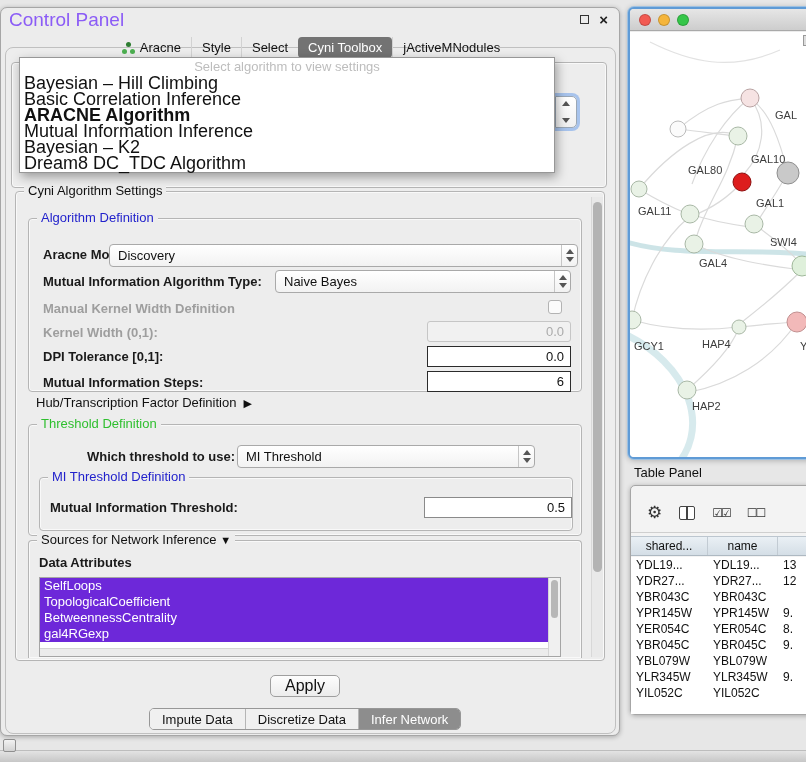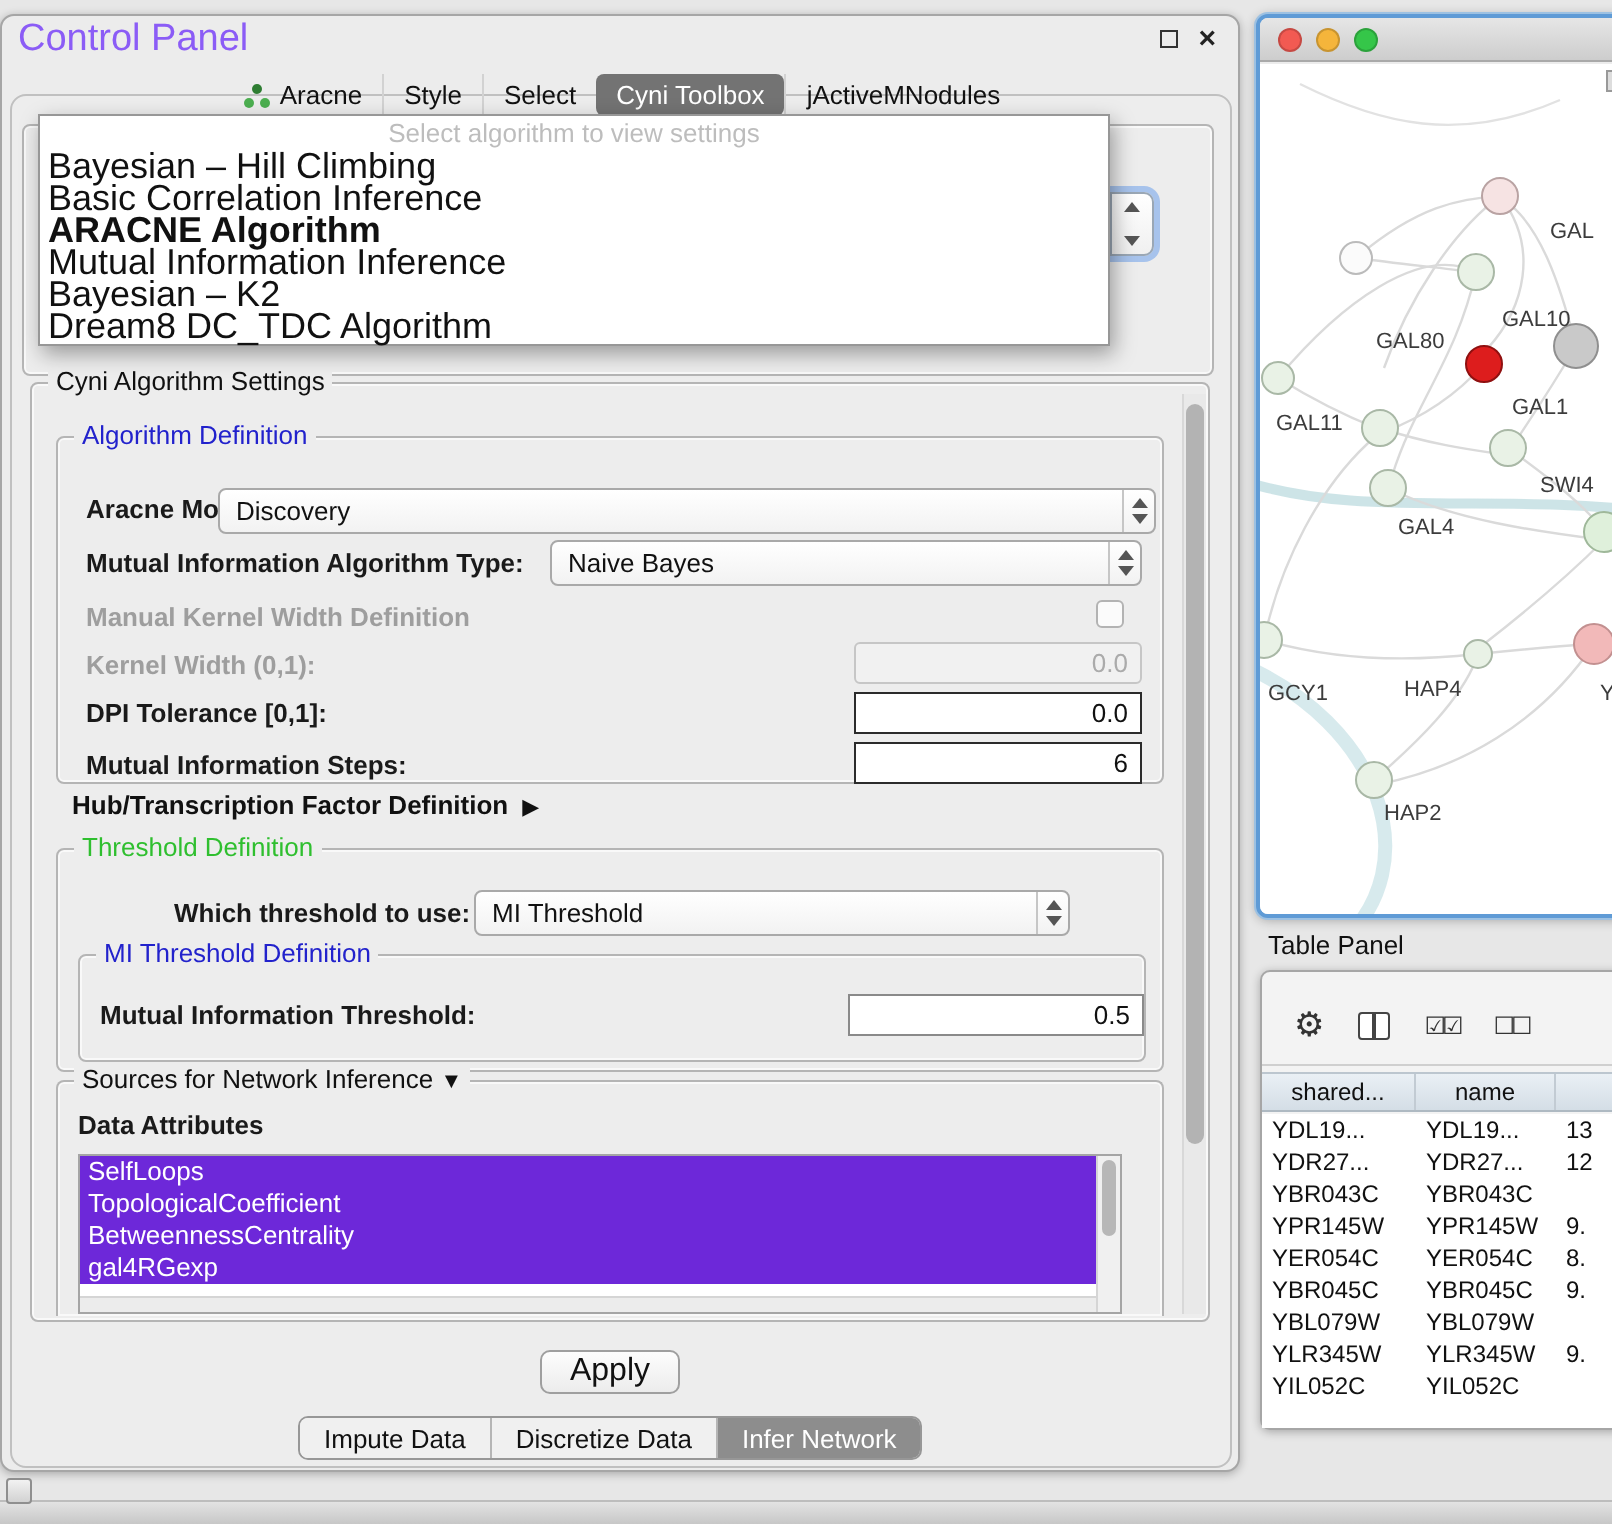--- a/index.html
+++ b/index.html
@@ -35,21 +35,21 @@
   .dd-prompt{color:#bdbdbd;text-align:center;line-height:16px;font-size:13px}
   .dd-item{line-height:16px;padding-left:4px;white-space:nowrap;font-size:18px}
   .dd-item.sel{font-weight:bold}
 
   
   .combo-frag{position:absolute;left:554px;top:88px;width:22px;height:32px;background:linear-gradient(#fff,#f0f0f0);border:1px solid #9aa7b5;border-radius:0 5px 5px 0;box-shadow:0 0 0 3px rgba(110,160,235,.55);z-index:55}
 
   
   .lbl{position:absolute;font-weight:bold;white-space:nowrap;font-size:13px;color:#1a1a1a}
   .lbl.dim{color:#9e9e9e}
-  .plain{font-weight:bold}
+  .plain{font-weight:normal}
   .combo{position:absolute;height:23px;background:linear-gradient(#ffffff,#f2f2f2);border:1px solid #a9a9a9;border-radius:4px;display:flex;align-items:center}
   .combo-val{flex:1;padding-left:8px;font-size:13px;white-space:nowrap;overflow:hidden}
   .stepper{width:16px;align-self:stretch;border-left:1px solid #c6c6c6;position:relative}
   .stepper::before,.stepper::after{content:"";position:absolute;left:4px;border-left:4px solid transparent;border-right:4px solid transparent}
   .stepper::before{top:4px;border-bottom:5px solid #555}
   .stepper::after{bottom:4px;border-top:5px solid #555}
   .field{position:absolute;height:21px;background:#fff;border:1px solid #2b2b2b;text-align:right;padding:2px 6px 0 0;font-size:13px}
   .field.mid{border-color:#8a8a8a}
   .field.dim{border:1px solid #c6c6c6;background:#f1f1f1;color:#ababab;border-radius:3px}
   .checkbox{position:absolute;width:14px;height:14px;border:1px solid #b3b3b3;background:#fbfbfb;border-radius:3px}

